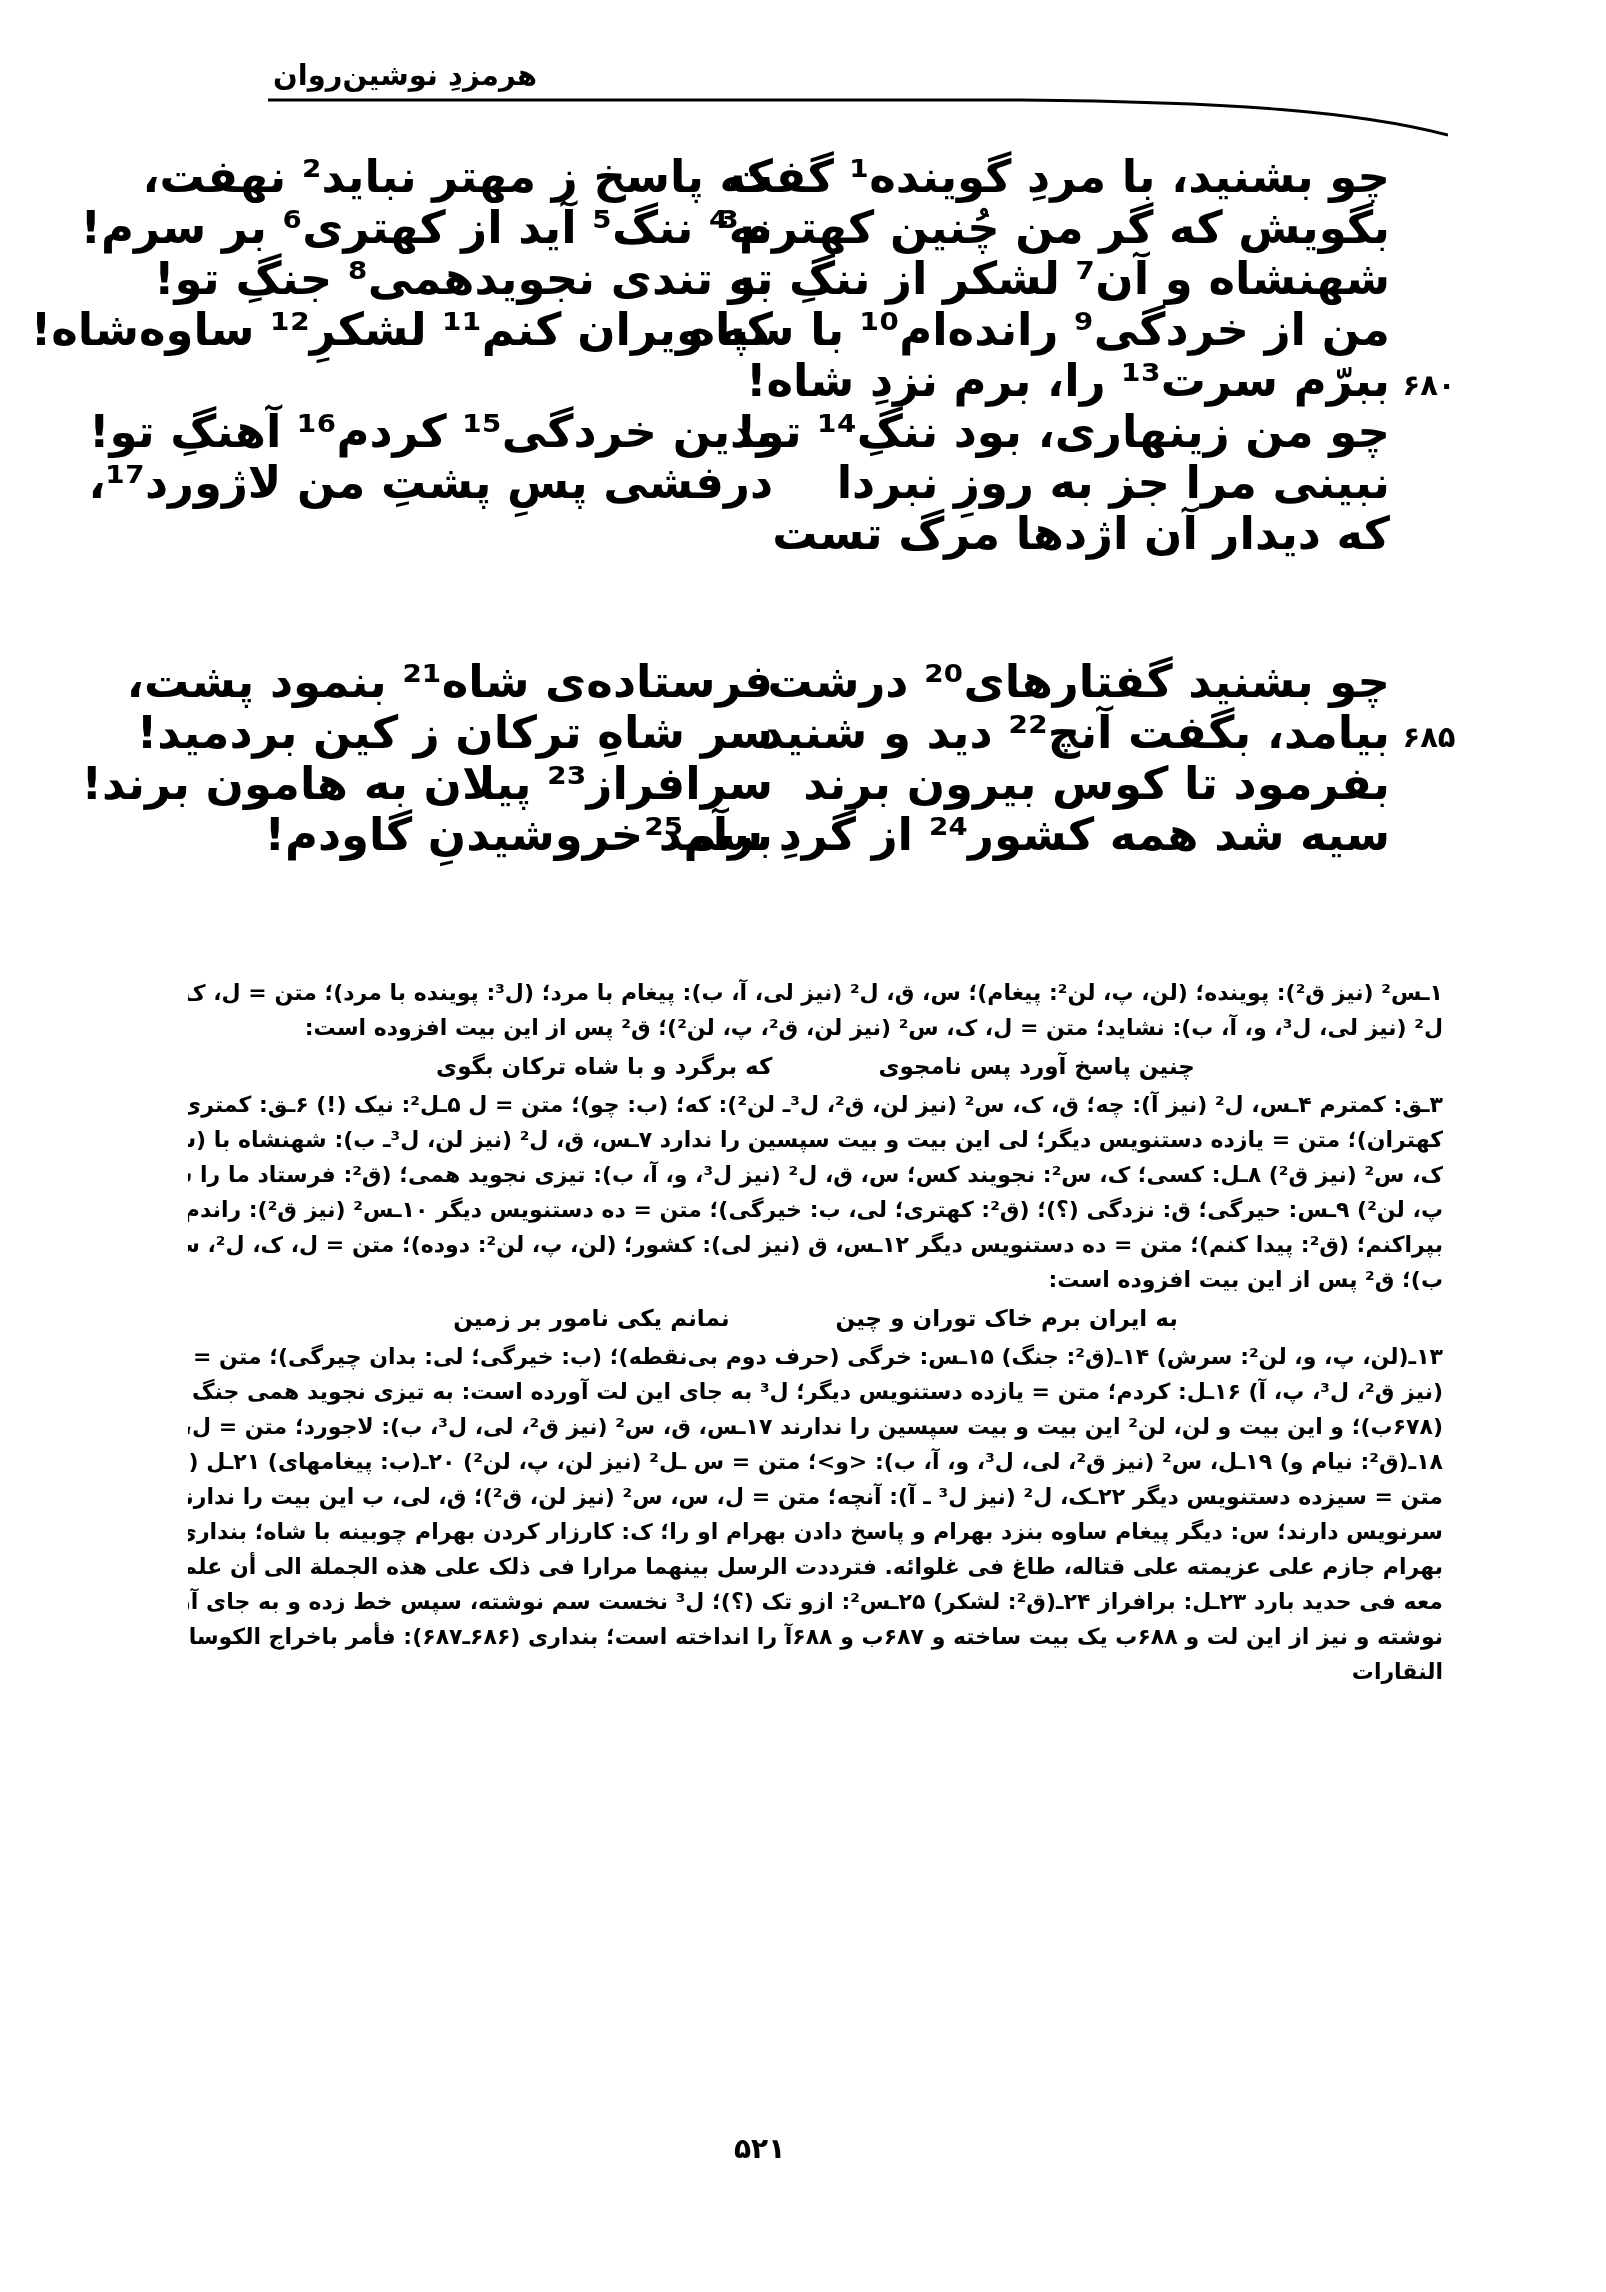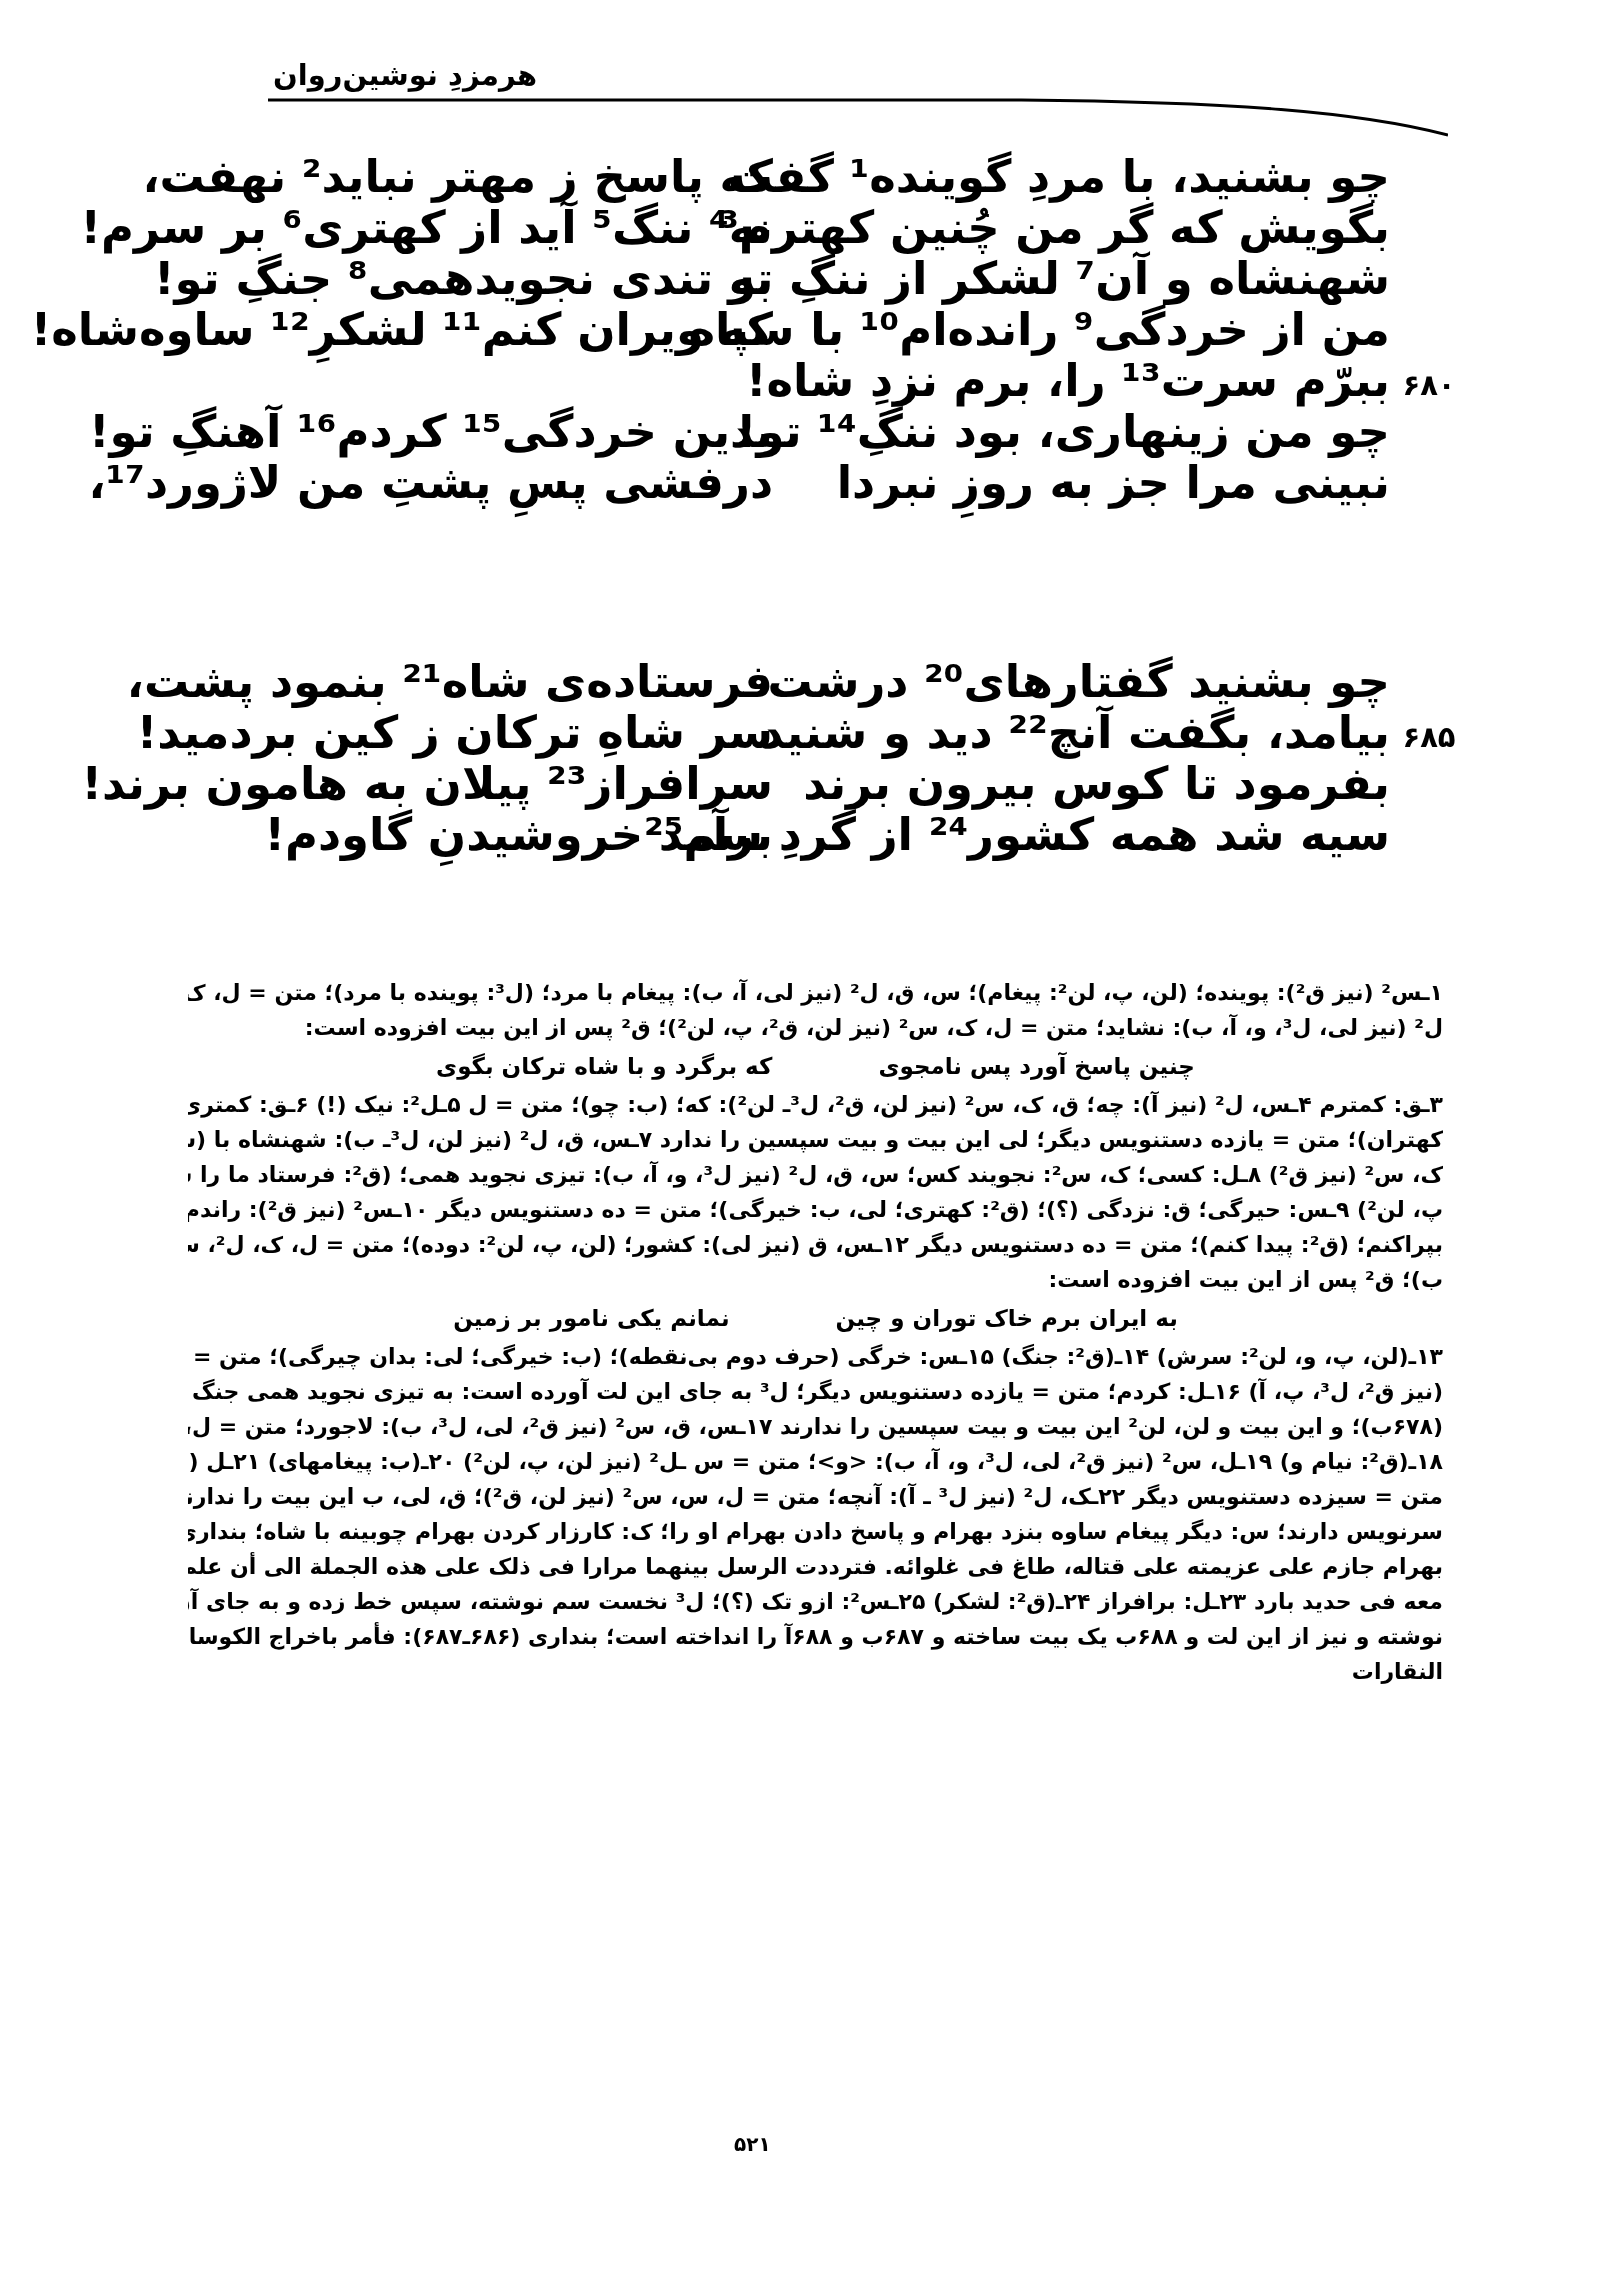--- a/index.html
+++ b/index.html
@@ -41,21 +41,21 @@
       position: absolute; left: 188px; top: 975px; width: 1255px;
       direction: rtl; font-size: 22px; font-weight: bold; line-height: 35px;
       text-align: justify;
     }
     .fn-line { white-space: nowrap; overflow: hidden; height: 35px; }
     .fn-verse {
       display: flex; justify-content: center; gap: 106px; height: 42px;
       align-items: center; font-size: 23px;
     }
     .page-number {
-      position: absolute; left: 734px; top: 2132px; font-size: 20px; font-weight: bold;
+      position: absolute; left: 734px; top: 2132px; font-size: 28px; font-weight: bold;
       direction: rtl;
     }
   </style>
 </head>
 <body>
 
 <div class="page">
 
   <div class="running-head">هرمزدِ نوشین‌روان</div>
   <svg class="head-rule" viewBox="0 0 1222 40" preserveAspectRatio="none">
@@ -92,20 +92,21 @@
       <span class="hemistich right">چو من زینهاری، بود ننگِ¹⁴ تو!</span>
       <span class="hemistich left">بدین خردگی¹⁵ کردم¹⁶ آهنگِ تو!</span>
     </div>
     <div class="verse-row">
       <span class="verse-num"></span>
       <span class="hemistich right">نبینی مرا جز به روزِ نبردا</span>
       <span class="hemistich left">درفشی پسِ پشتِ من لاژورد¹⁷،</span>
     </div>
     <div class="verse-row">
       <span class="verse-num"></span>
+      <span class="hemistich right">که دیدار آن اژدها مرگ تست</span>
     </div>
   </div>
 
   <div class="verse-block" style="top: 652px;">
     <div class="verse-row">
       <span class="verse-num"></span>
       <span class="hemistich right">چو بشنید گفتارهای²⁰ درشت</span>
       <span class="hemistich left">فرستاده‌ی شاه²¹ بنمود پشت،</span>
     </div>
     <div class="verse-row">

